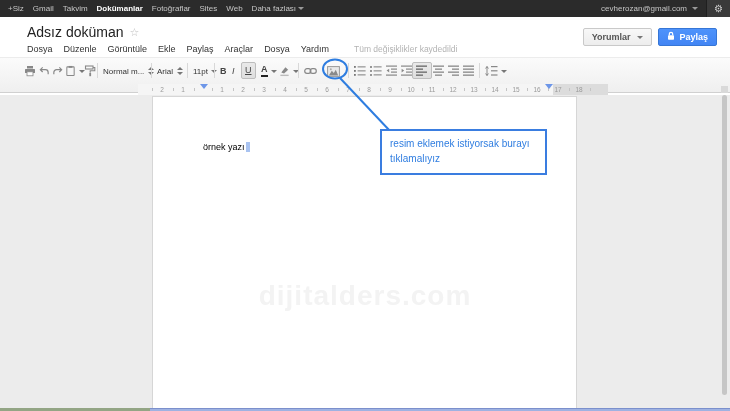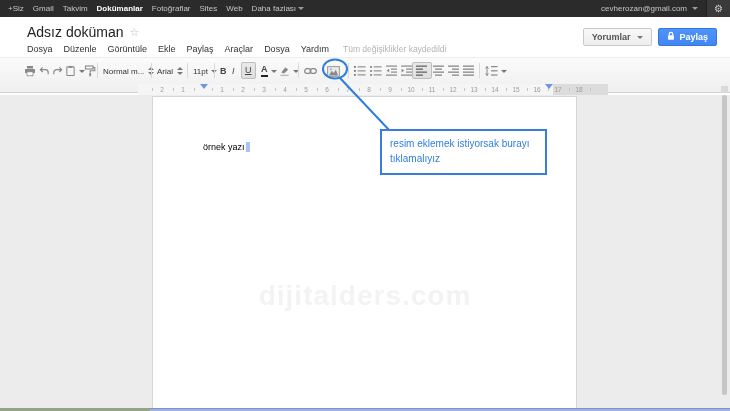--- a/index.html
+++ b/index.html
@@ -19,21 +19,21 @@
   .tb-right{position:absolute;right:0;top:0;height:17px;display:flex;align-items:center;}
   .tb-email{font-size:8px;color:#c6c6c6;display:flex;align-items:center;gap:3px;margin-right:8px;cursor:pointer;}
   .gearbox{width:24px;height:17px;background:#3a3a3a;display:flex;align-items:center;
            justify-content:center;color:#cfcfcf;font-size:10px;cursor:pointer;border-left:1px solid #1f1f1f;}
 
   
   .header{position:absolute;left:0;top:17px;width:730px;height:40px;background:#fff;}
   .doc-title{position:absolute;left:27px;top:7px;font-size:14px;color:#222;display:flex;
              align-items:center;gap:6px;}
   .star{color:#c2c2c2;font-size:11px;cursor:pointer;}
-  .menubar{position:absolute;left:27px;top:27px;display:flex;align-items:center;}
+  .menubar{position:absolute;left:27px;top:27px;display:flex;align-items:center;gap:11px;}
   .menu-item{font-size:9px;color:#333;cursor:pointer;}
   .save-status{font-size:8.5px;color:#b3b3b3;margin-left:14px;}
   .hdr-buttons{position:absolute;right:13px;top:11px;display:flex;gap:6px;}
   .btn{height:18px;display:flex;align-items:center;gap:4px;padding:0 8px;border-radius:2px;
        font-size:9px;font-weight:bold;cursor:pointer;}
   .btn-gray{background:linear-gradient(#f8f8f8,#ededed);border:1px solid #c9c9c9;color:#555;}
   .btn-blue{background:linear-gradient(#4e93fb,#4285f4);border:1px solid #3676d6;color:#fff;}
 
   
   .toolbar{position:absolute;left:0;top:57px;width:730px;height:36px;

